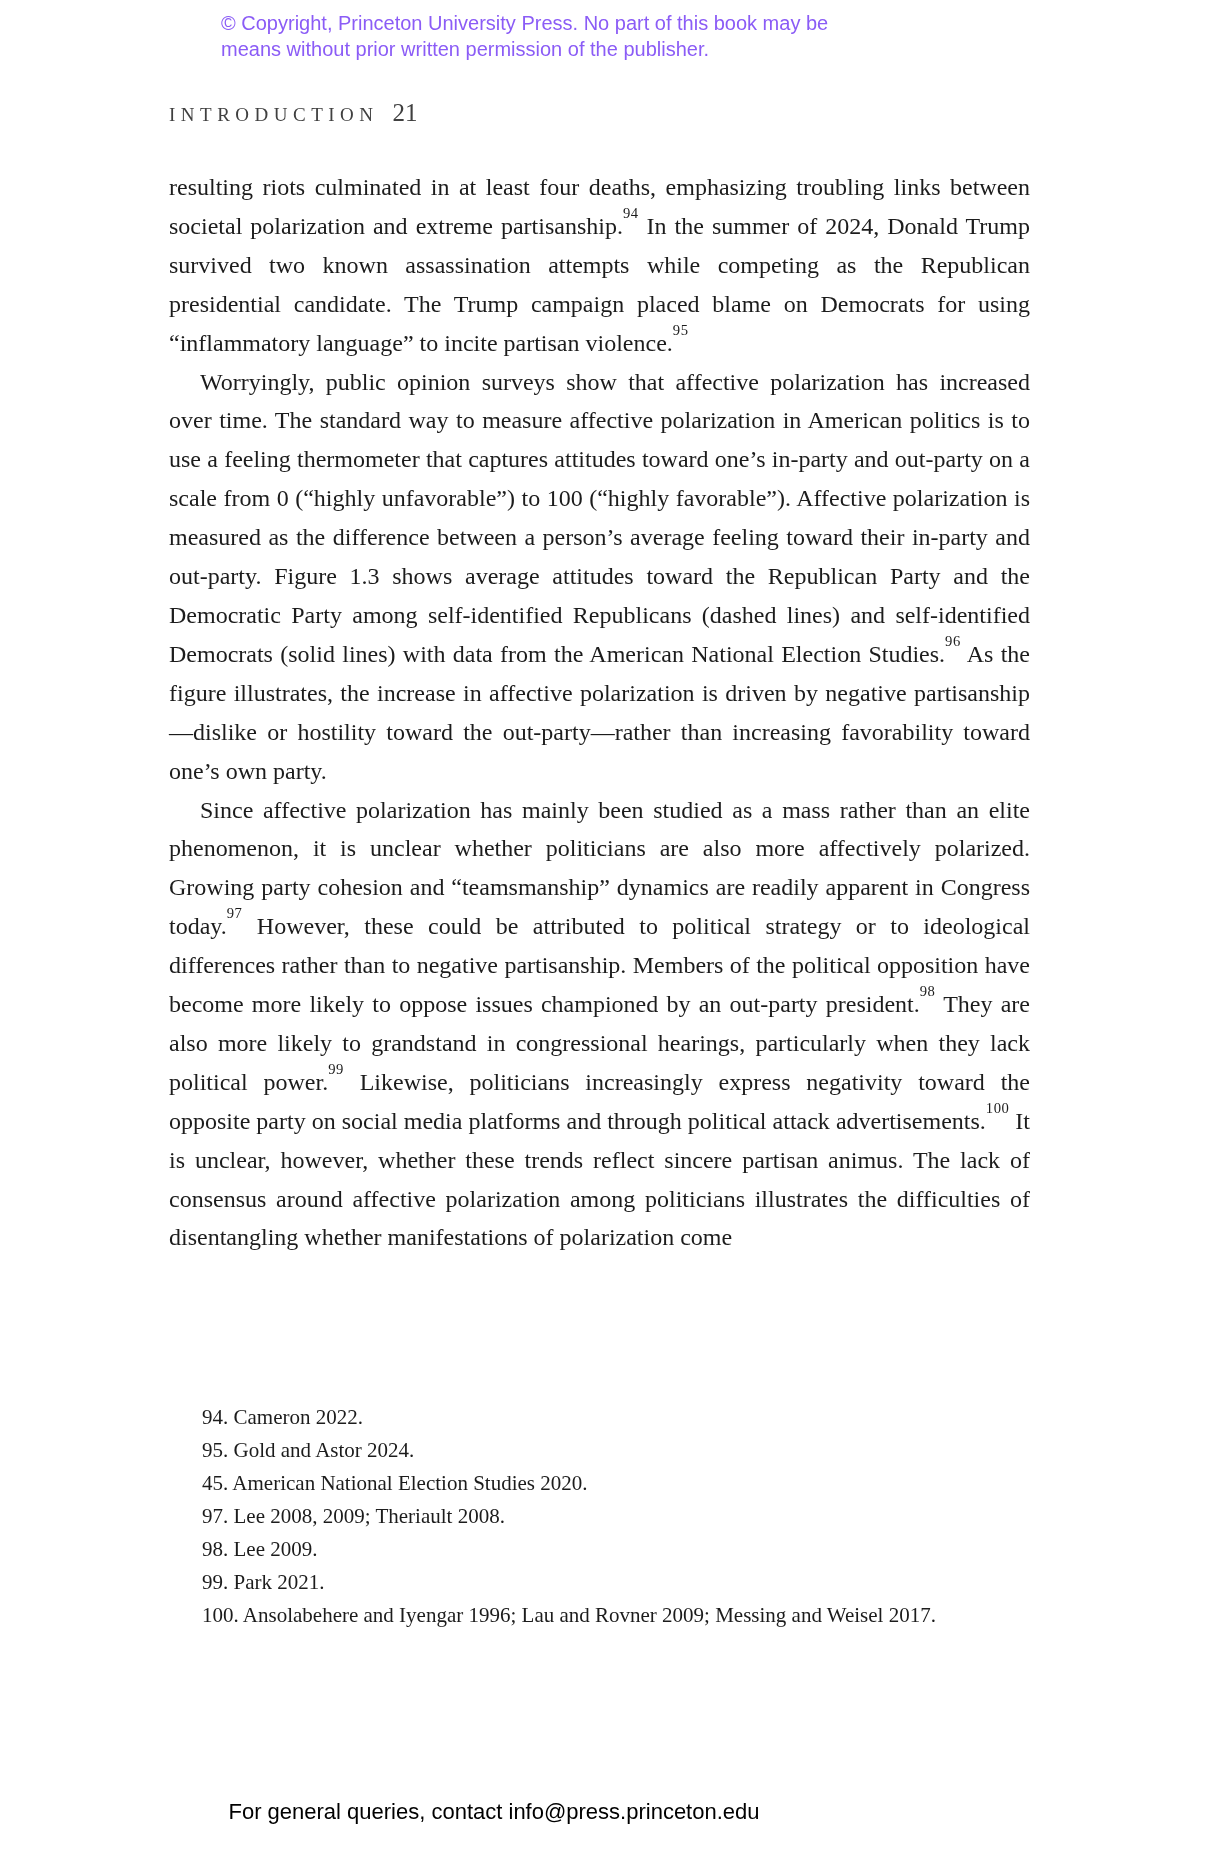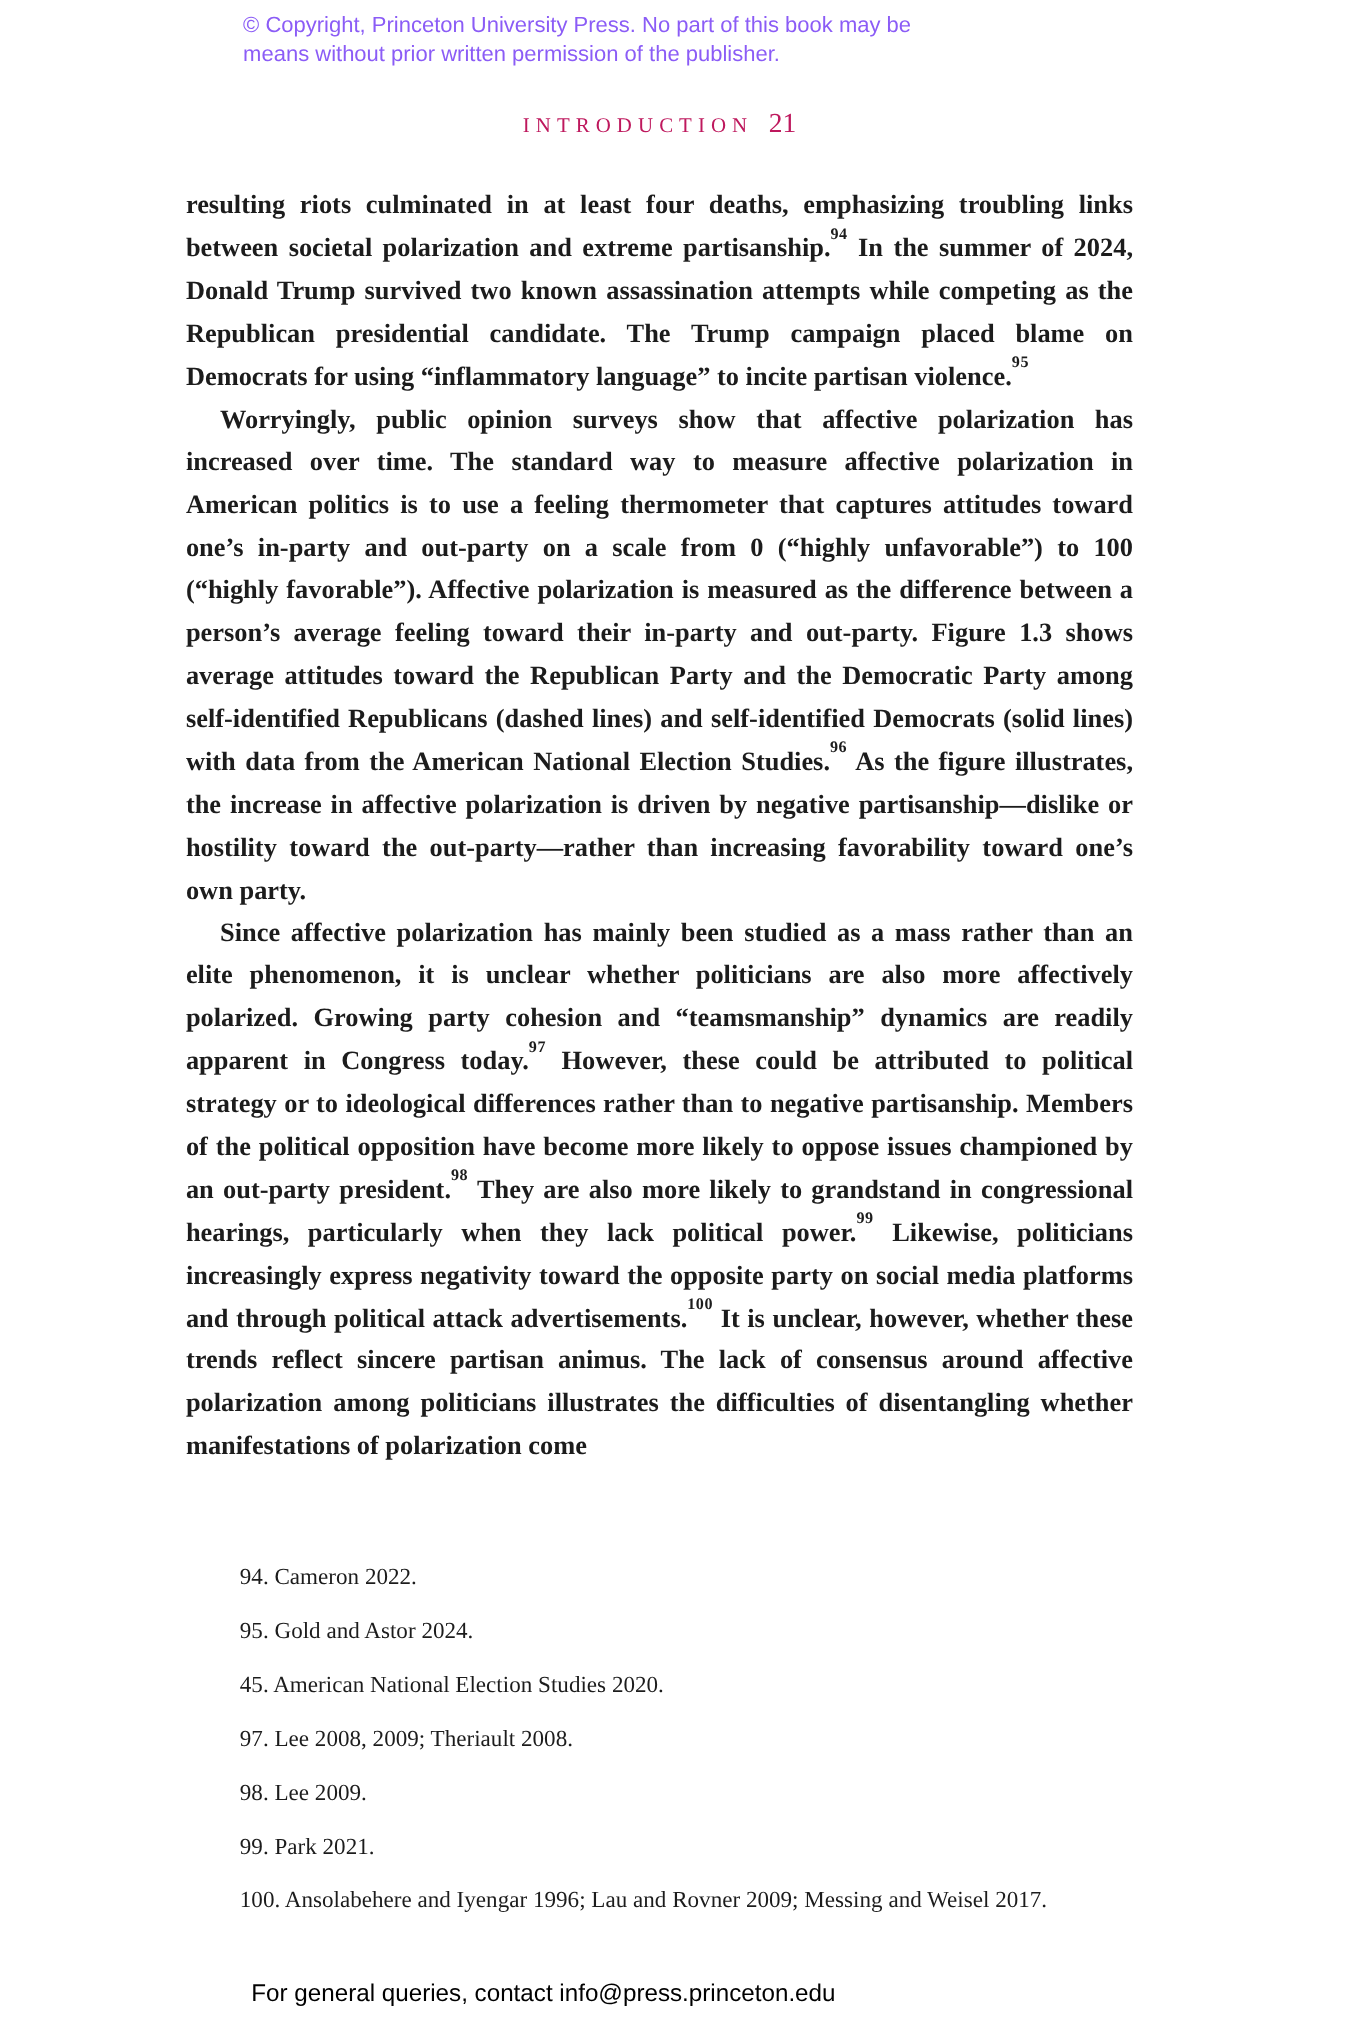--- a/index.html
+++ b/index.html
@@ -25,43 +25,42 @@
     font-size: 20px;
     line-height: 26px;
     color: #8b5cf6;
     text-align: left;
   }
   .running-head {
     position: absolute;
     left: 169px;
     top: 99px;
     width: 861px;
-    text-align: center;
+    text-align: left;
     white-space: nowrap;
-    color: #be185d;
+    color: #404040;
   }
   .running-head .section {
     font-size: 19px;
     letter-spacing: 5.5px;
     text-transform: uppercase;
   }
   .running-head .pagenum {
     font-size: 25px;
     margin-left: 14px;
   }
   .body-text {
     position: absolute;
     left: 169px;
     top: 168px;
     width: 861px;
     font-size: 24px;
     line-height: 38.9px;
     text-align: justify;
     color: #1c1c1c;
-    font-weight: bold;
   }
   .body-text p {
     margin: 0;
     text-indent: 0;
   }
   .body-text p.indent {
     text-indent: 31px;
   }
   sup.fnref {
     font-size: 61%;
@@ -74,21 +73,21 @@
     position: absolute;
     left: 169px;
     top: 1401px;
     width: 861px;
     font-size: 21px;
     line-height: 33px;
     color: #1c1c1c;
     text-align: left;
   }
   .footnotes p {
-    margin: 16px;
+    margin: 0;
     text-indent: 33px;
   }
   .page-footer {
     position: absolute;
     left: 0;
     top: 1799px;
     width: 988px;
     text-align: center;
     font-family: "Liberation Sans", sans-serif;
     font-size: 22px;

